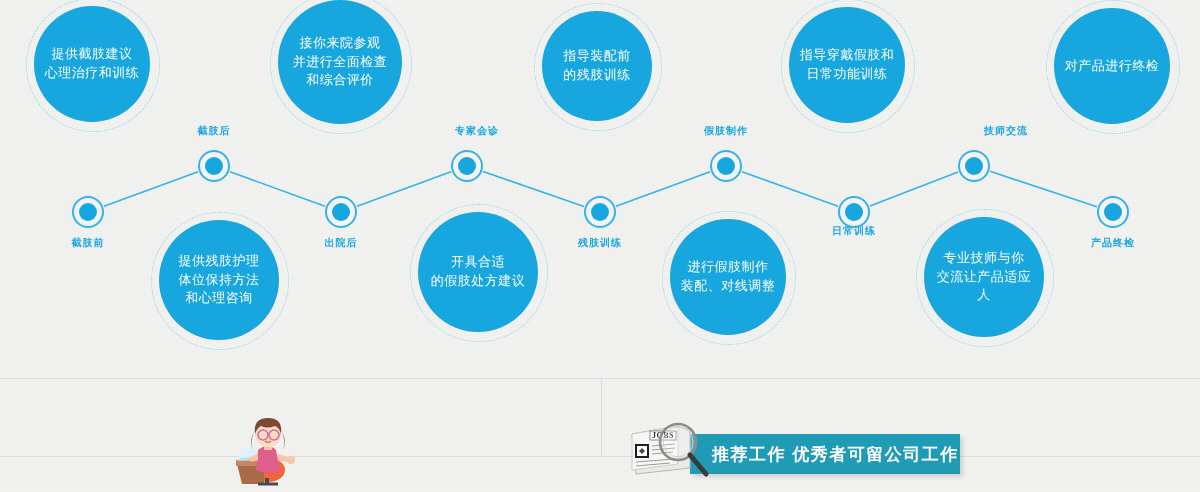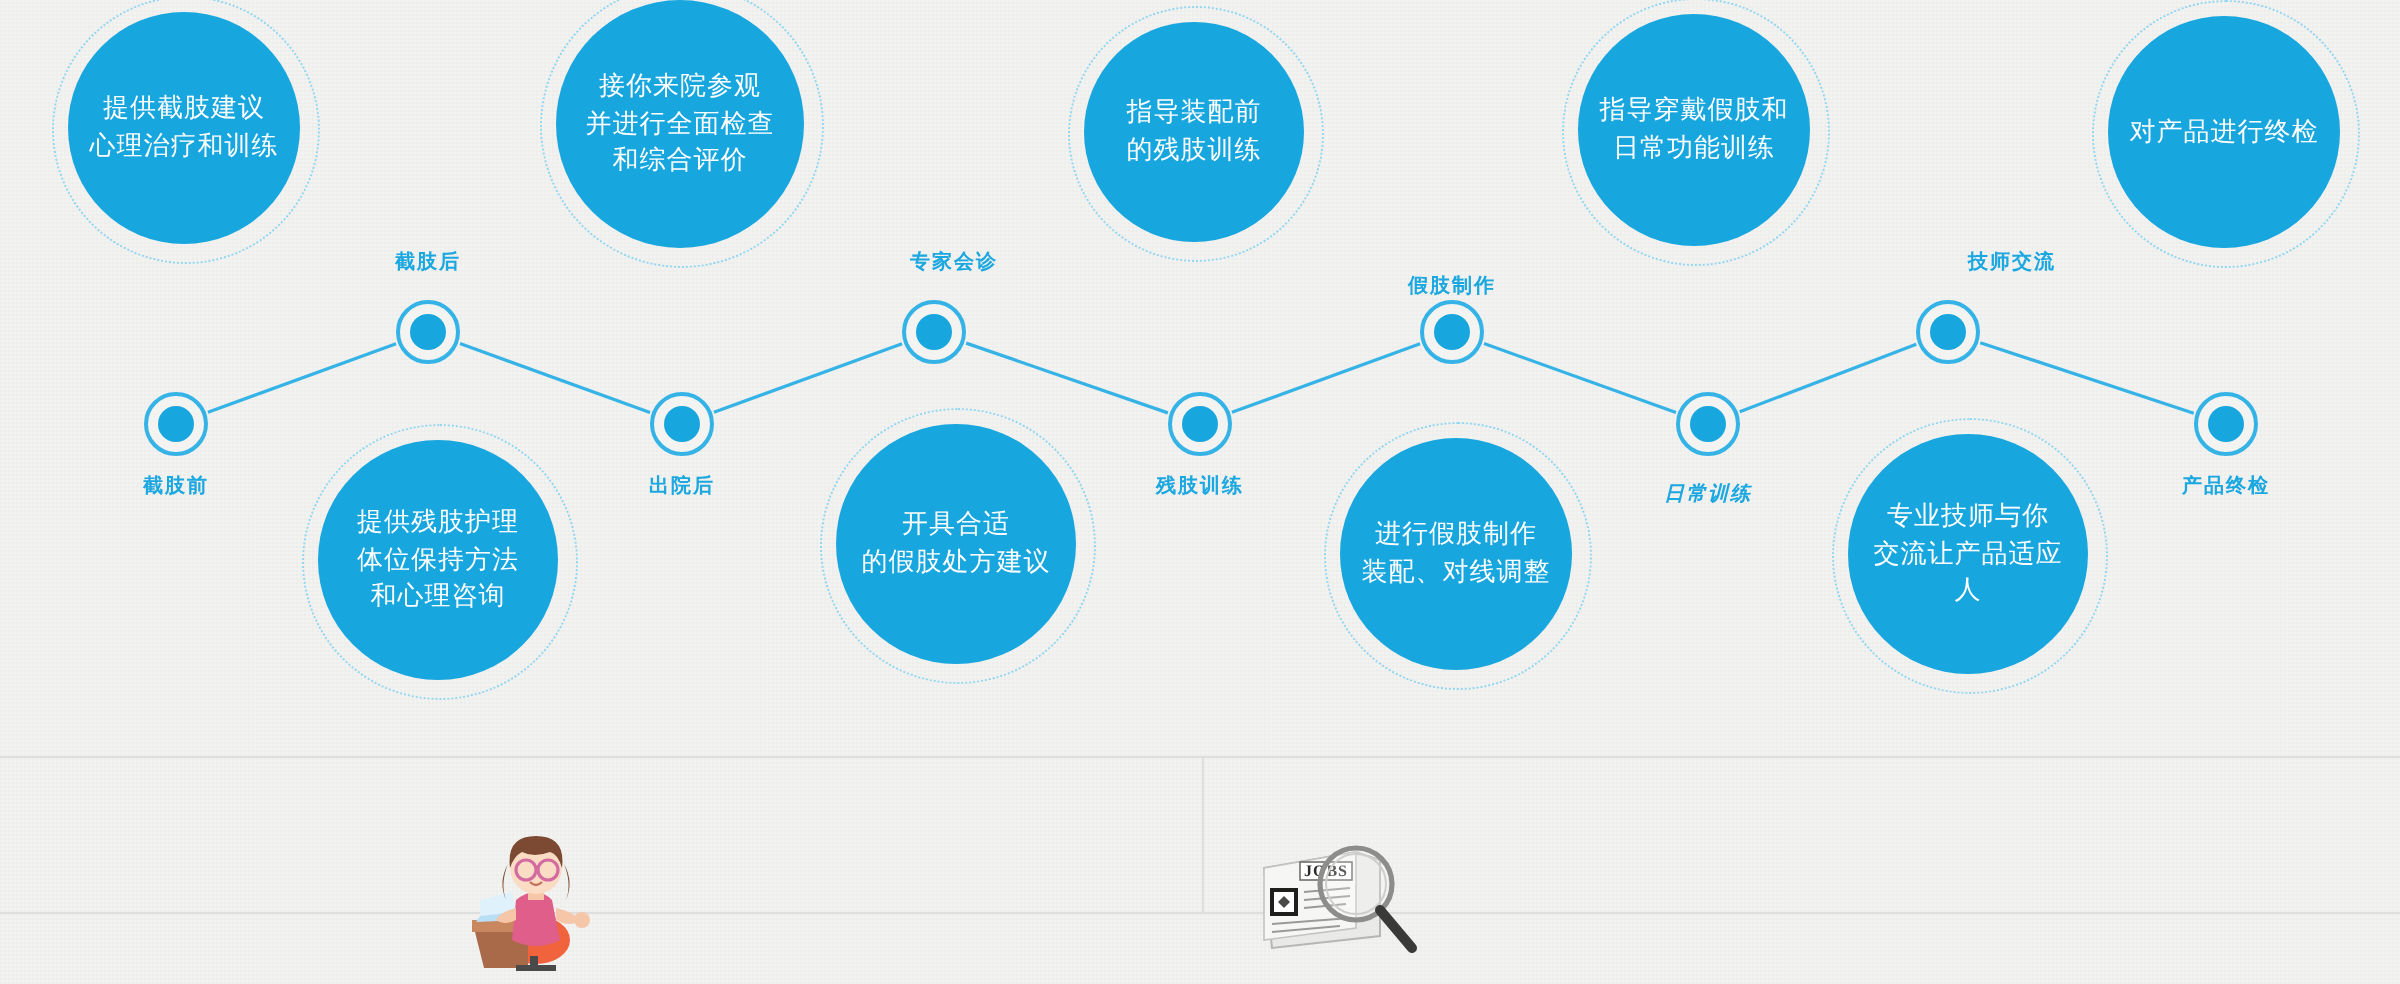--- a/index.html
+++ b/index.html
@@ -105,22 +105,22 @@
       <circle cx="1113" cy="212" r="15" fill="#f3f3f1" stroke="#35b3e6" stroke-width="2"></circle>
       <circle cx="1113" cy="212" r="9" fill="#18a6de"></circle>
     </svg>
 
   <div id="nodes-layer">
       <div class="nodelabel" style="left: 88px; top: 236px;">截肢前</div>
       <div class="nodelabel" style="left: 214px; top: 124px;">截肢后</div>
       <div class="nodelabel" style="left: 341px; top: 236px;">出院后</div>
       <div class="nodelabel" style="left: 467px; top: 124px; margin-left: 10px;">专家会诊</div>
       <div class="nodelabel" style="left: 600px; top: 236px;">残肢训练</div>
-      <div class="nodelabel" style="left: 726px; top: 124px; margin-top: 12px;">假肢制作</div>
-      <div class="nodelabel" style="left: 854px; top: 240px; font-style: italic;">日常训练</div>
+      <div class="nodelabel" style="left: 726px; top: 124px;">假肢制作</div>
+      <div class="nodelabel" style="left: 854px; top: 224px;">日常训练</div>
       <div class="nodelabel" style="left: 974px; top: 124px; margin-left: 32px;">技师交流</div>
       <div class="nodelabel" style="left: 1113px; top: 236px;">产品终检</div>
     </div>
   <div id="bubbles-layer">
       <div class="ring" style="left: 26px; top: -2px; height: 132px; width: 132px; border-color: rgb(143, 214, 242);"></div>
       <div class="bubble" style="left: 34px; top: 6px; height: 116px; width: 116px; background: rgb(24, 166, 222);">
         <span class="txt">提供截肢建议
 心理治疗和训练</span>
       </div>
       <div class="ring" style="left: 270px; top: -8px; height: 140px; width: 140px; border-color: rgb(143, 214, 242);"></div>
@@ -194,20 +194,23 @@
     <circle cx="29" cy="23" r="5" fill="none" stroke="#d36ba0" stroke-width="1.6"></circle>
     <circle cx="40" cy="23" r="5" fill="none" stroke="#d36ba0" stroke-width="1.6"></circle>
     <line x1="34" y1="23" x2="35" y2="23" stroke="#d36ba0" stroke-width="1.6"></line>
 
     <path d="M31 29 q3 3 6 0" fill="none" stroke="#c4705a" stroke-width="1.2"></path>
 
     <rect x="31" y="66" width="4" height="6" fill="#4a4a4a"></rect>
     <path d="M24 72 h20" stroke="#4a4a4a" stroke-width="3"></path>
   </svg>
 
+  <div class="banner" id="banner-1" style="left: 690px; top: 434px; width: 270px; background: rgb(31, 155, 181); padding-left: 22px; box-sizing: border-box; box-shadow: rgba(0, 0, 0, 0.13) 3px 3px 4px;">
+    <span class="btxt">推荐工作  优秀者可留公司工作</span>
+  </div>
 
   <svg class="ill-jobs" style="left:626px;top:418px;" viewBox="0 0 86 62">
 
     <path d="M6 16 L52 8 L64 12 L64 50 L10 56 Z" fill="#e9e9e7" stroke="#b6b6b4" stroke-width="1"></path>
     <path d="M6 16 L52 8 L52 46 L6 52 Z" fill="#f6f6f4" stroke="#c3c3c1" stroke-width="0.8"></path>
 
     <rect x="24" y="13" width="26" height="9" fill="#ffffff" stroke="#6f6f6d" stroke-width="0.8"></rect>
     <text x="37" y="20" font-family="Liberation Serif,serif" font-size="8" font-weight="bold" fill="#2a2a28" text-anchor="middle" letter-spacing="0.5">JOBS</text>
 
     <rect x="9" y="26" width="14" height="14" fill="#1e1e1c"></rect>

